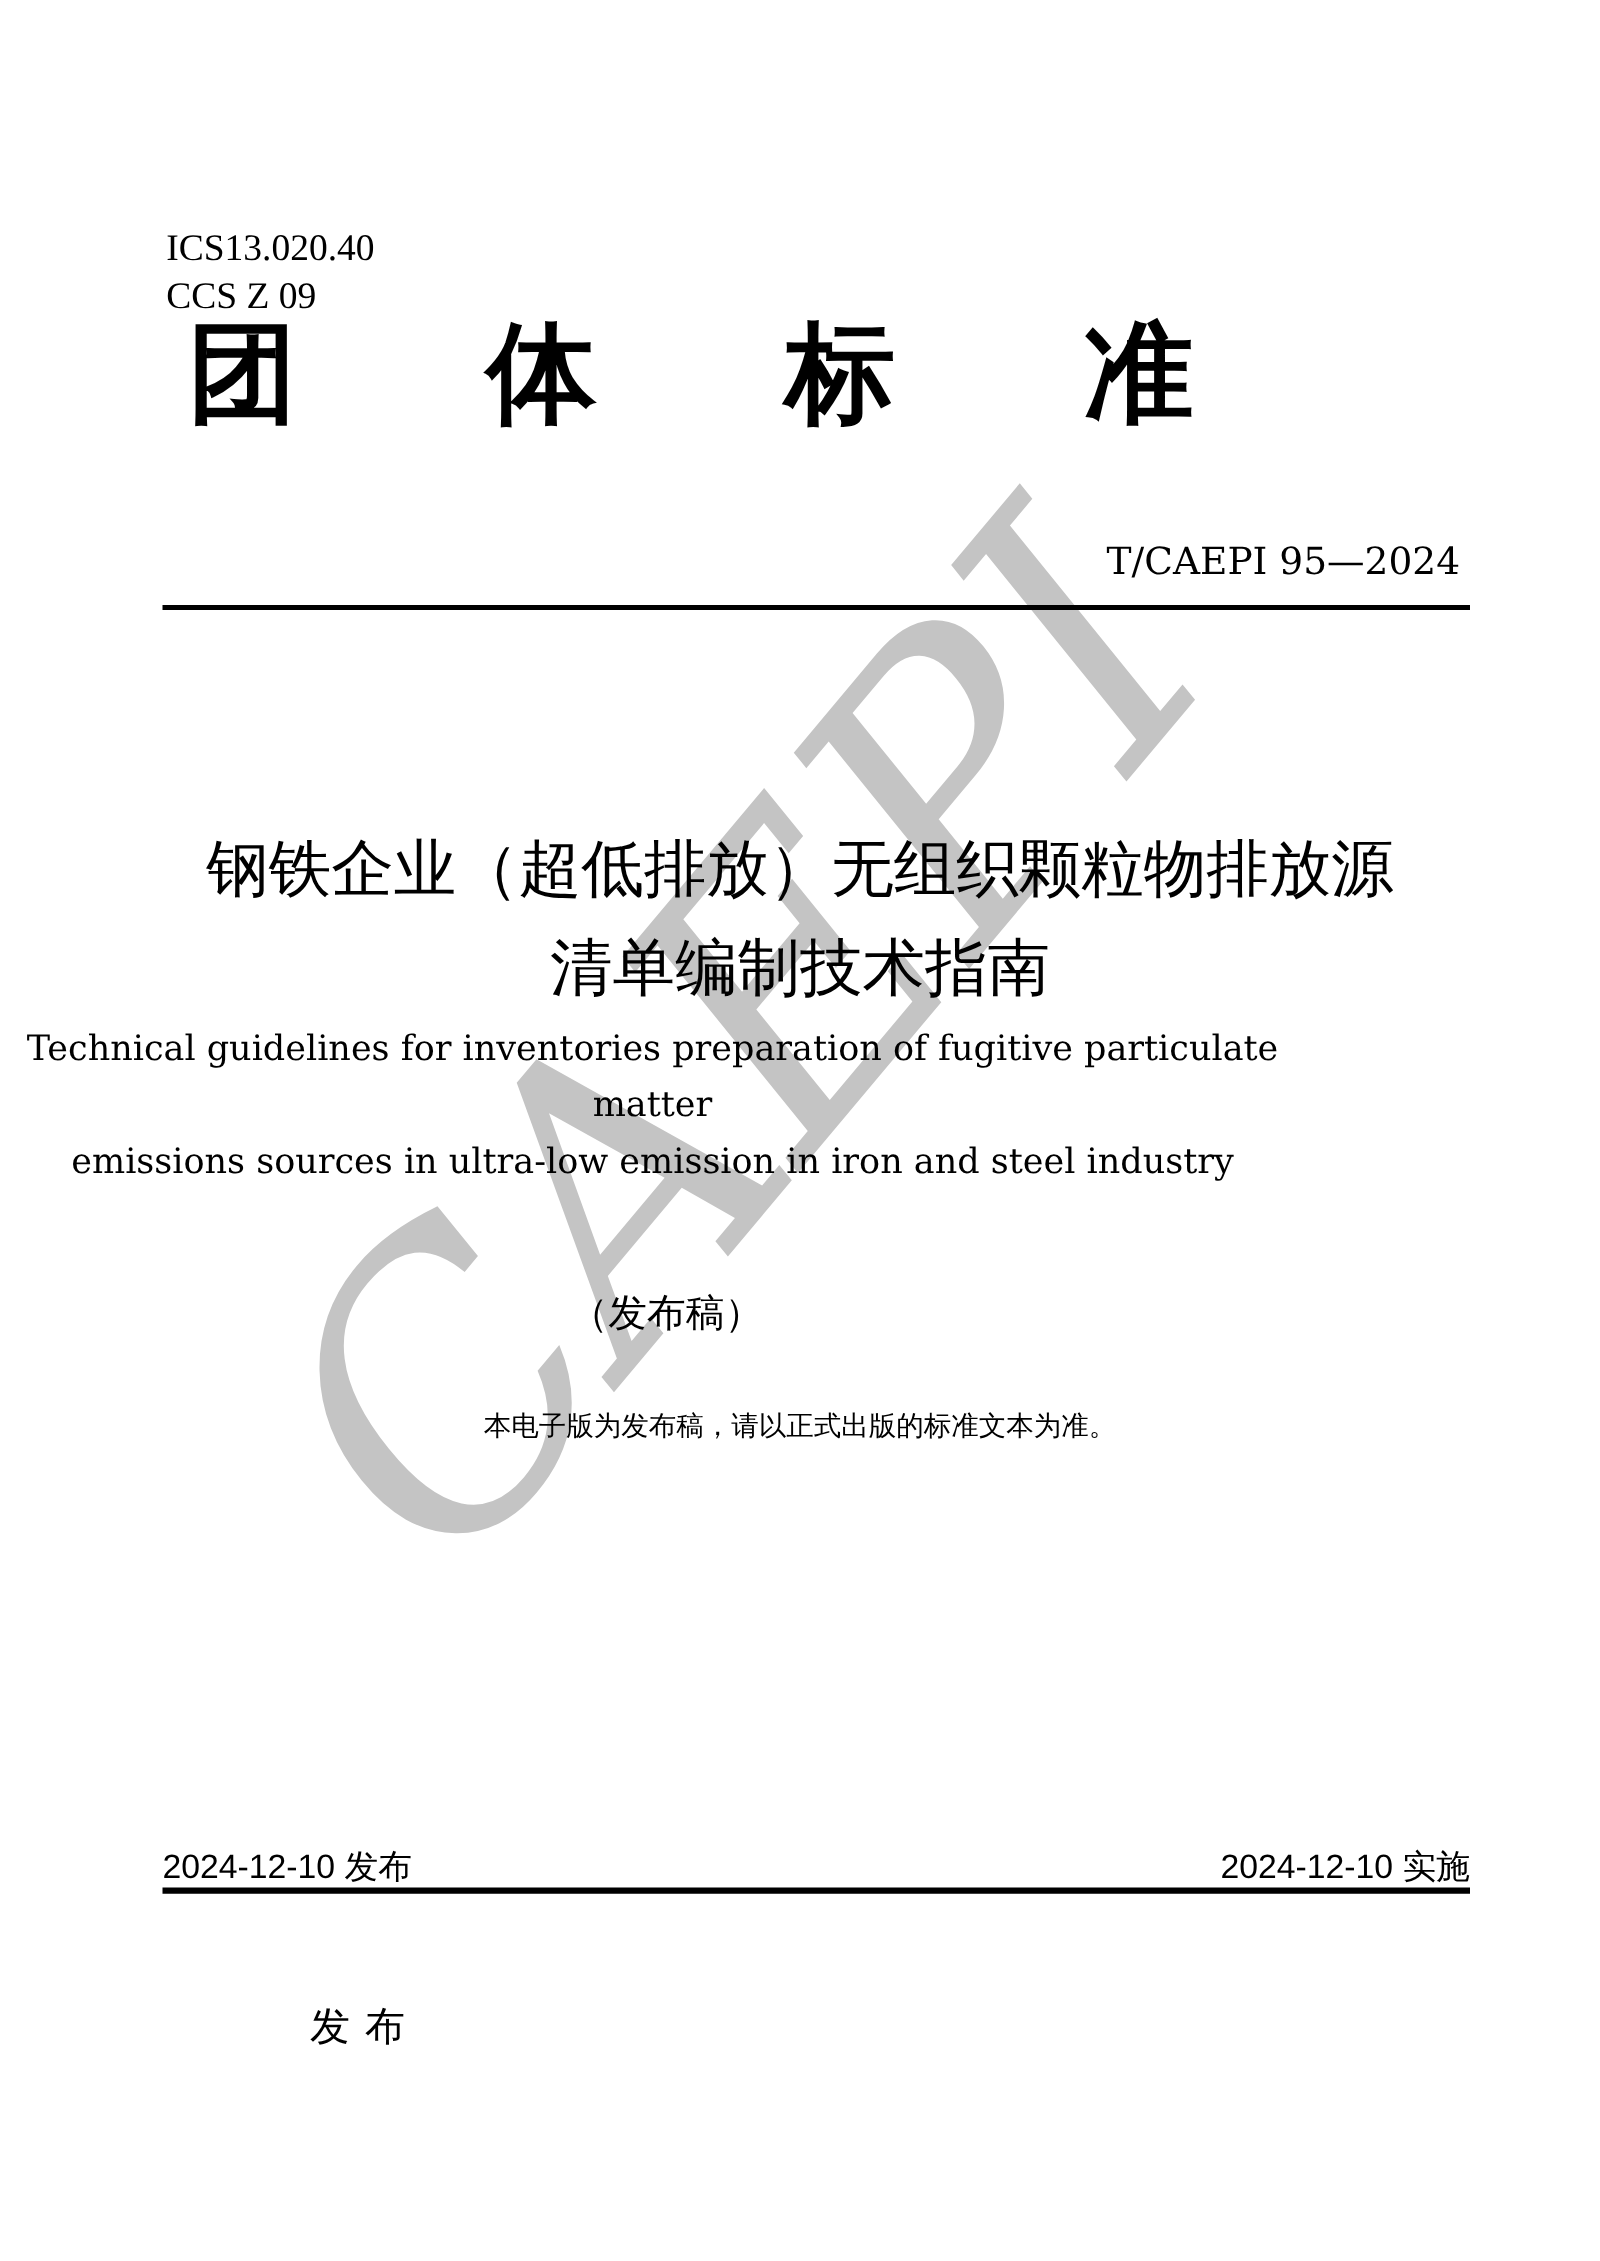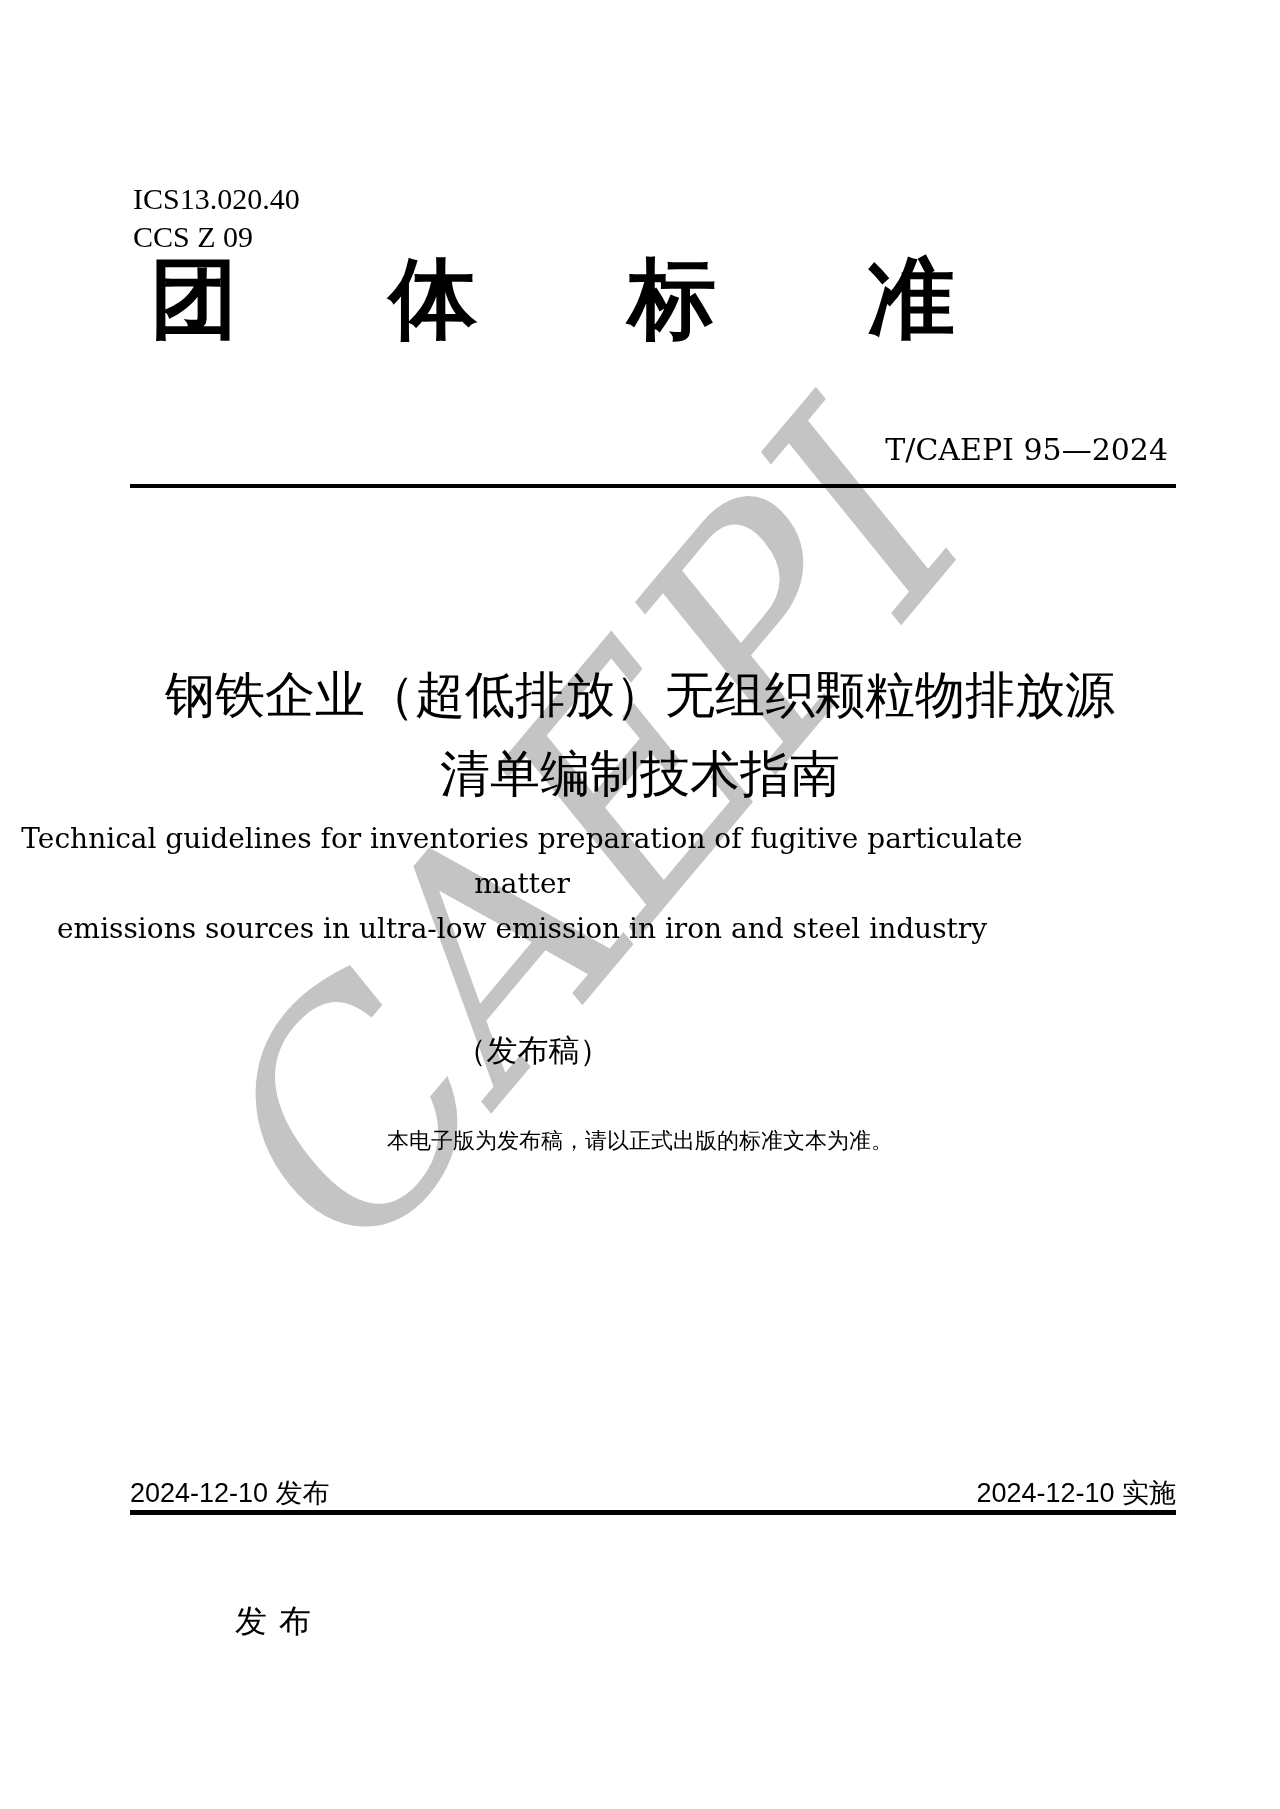--- a/index.html
+++ b/index.html
@@ -145,21 +145,21 @@
   }
   .publisher {
     font-family: "DejaVu Serif", "Liberation Serif", serif;
     font-size: 47px;
     letter-spacing: 24px;
   }
   .publish-label {
     font-family: Liberation Serif, serif;
     font-size: 32px;
     letter-spacing: 12px;
-    margin-left: 27px;
+    margin-left: 40px;
   }
 </style>
 </head>
 <body>
 
 <div class="page">
 
   <div class="watermark">CAEPI</div>
 
   <div class="content">

